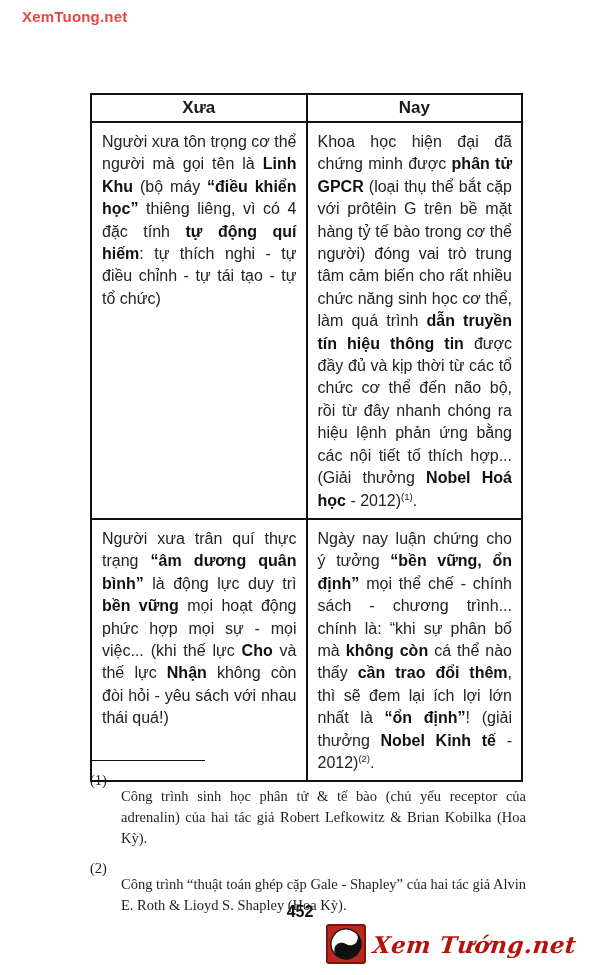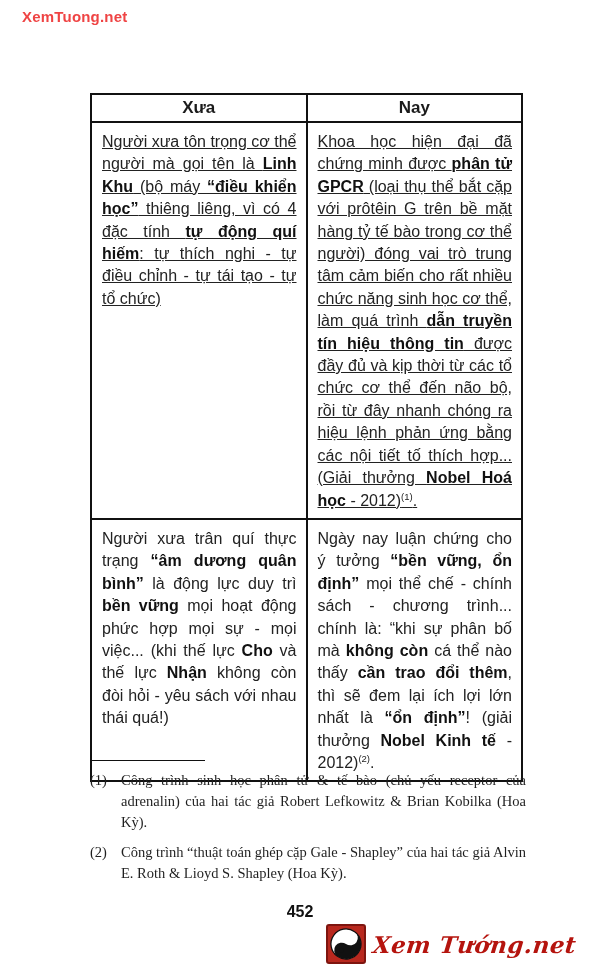--- a/index.html
+++ b/index.html
@@ -37,39 +37,39 @@
     text-align: center; vertical-align: middle;
     padding: 2px 4px;
   }
   .cmp-table td {
     vertical-align: top;
     padding: 8px 9px 6px 10px;
     font-size: 16px; line-height: 22.4px;
     text-align: justify;
     color: #222222;
   }
-  .cmp-table tr.row-1 td { height: 366px; text-decoration: underline; }
+  .cmp-table tr.row-1 td { height: 366px; }
   .cmp-table tr.row-2 td { height: 228px; }
   .cmp-table td b { font-weight: 700; color: #111111; }
   .cmp-table td sup { font-size: 9.5px; line-height: 0; }
 
   
   .footnotes {
     position: absolute; left: 90px; top: 760px; width: 436px;
     font-family: "Liberation Serif", serif;
     font-size: 14.5px; line-height: 21px; color: #1f1f1f;
   }
   .fn-rule {
     width: 115px; height: 0;
     border-top: 1.6px solid #111111;
     margin-bottom: 9px;
   }
   .footnote { display: flex; margin-bottom: 9px; }
   .fn-marker { flex: 0 0 31px; }
-  .fn-text { flex: 1; text-align: justify; }
+  .fn-text { flex: 1; text-align: justify; margin-top: 16px; }
 
   
   .page-number {
     position: absolute; left: 0; right: 0; top: 903px;
     text-align: center;
     font-size: 16px; font-weight: 700; color: #111111;
   }
 
   
   .logo {

